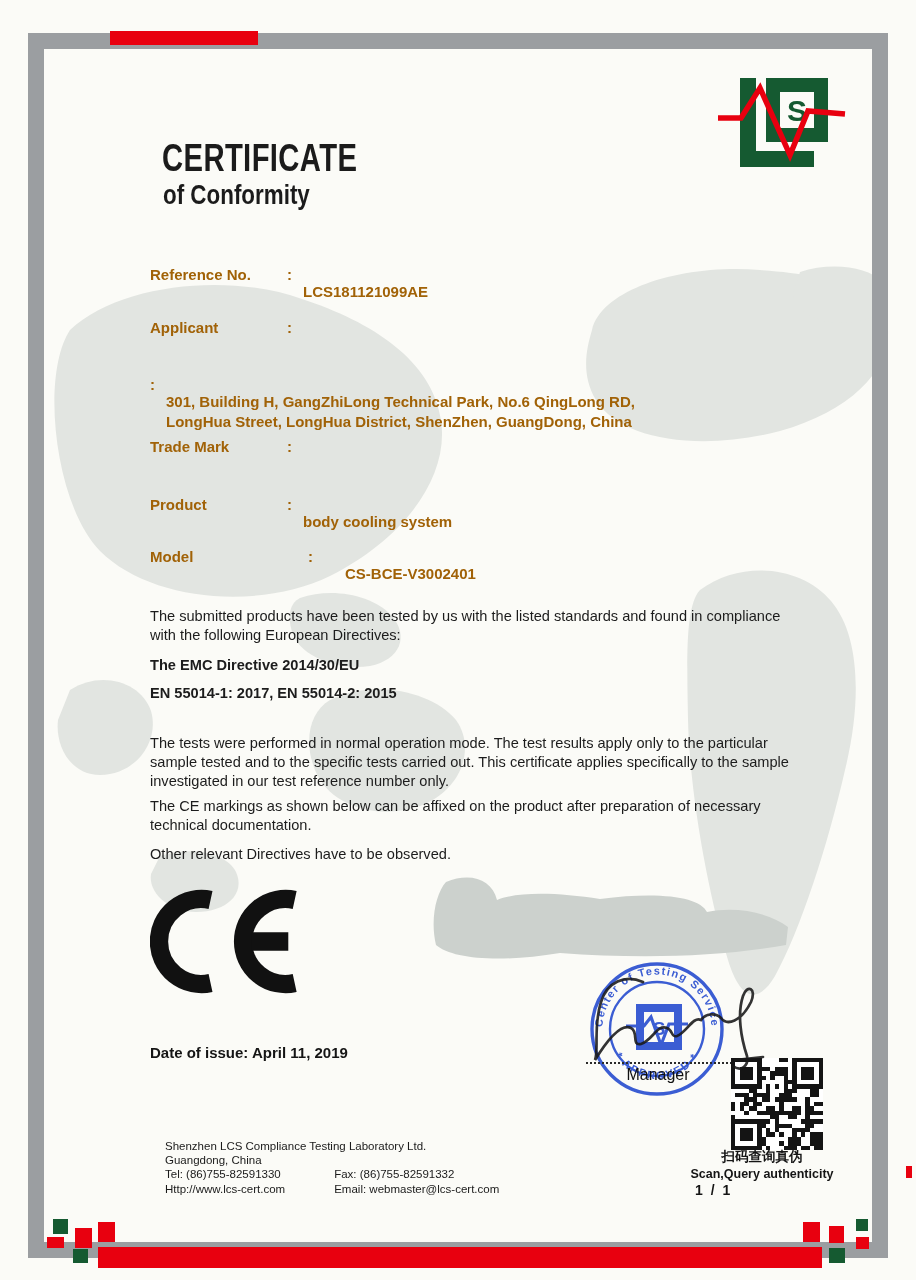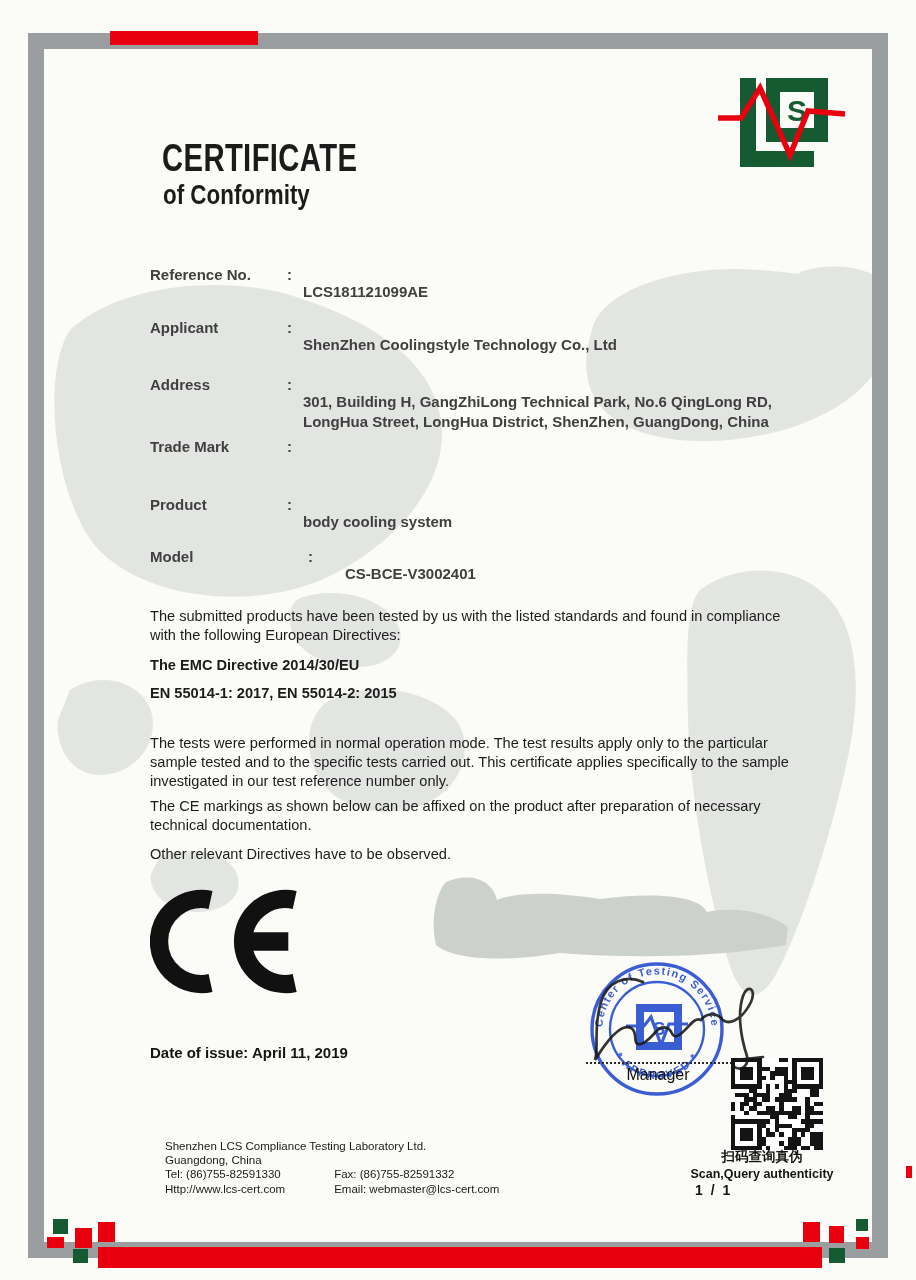--- a/index.html
+++ b/index.html
@@ -21,21 +21,21 @@
   .red{background:#e8000f;}
   .green{background:#155a31;}
   #title-main{
     position:absolute;left:162px;top:136px;font-size:39px;font-weight:bold;
     letter-spacing:.5px;transform:scaleX(.75);transform-origin:left top;z-index:5;color:#1b1b1b;
   }
   #title-sub{
     position:absolute;left:163px;top:179px;font-size:28px;font-weight:bold;
     transform:scaleX(.8);transform-origin:left top;z-index:5;color:#1b1b1b;
   }
-  .frow{position:absolute;left:150px;display:flex;z-index:5;font-size:15px;font-weight:bold;color:#404040;}
+  .frow{position:absolute;left:150px;display:flex;z-index:5;font-size:15px;font-weight:bold;color:#a16207;}
   .frow .lbl{width:137px;flex:0 0 137px;}
   .frow .col{width:16px;flex:0 0 16px;}
   .frow .val{width:505px;white-space:pre-line;line-height:20px;margin-top:16px;}
   .para{position:absolute;left:150px;width:655px;font-size:14.6px;line-height:19px;
         white-space:pre-line;z-index:5;color:#1c1c1c;}
   .bold{font-weight:bold;}
   #date-line{position:absolute;left:150px;top:1044px;font-size:15px;font-weight:bold;z-index:5;}
   #ce-svg{position:absolute;left:150px;top:888px;z-index:5;}
   #logo-svg{position:absolute;left:718px;top:70px;z-index:5;}
   #stamp-svg{position:absolute;left:588px;top:960px;z-index:6;opacity:.92;}
@@ -101,24 +101,22 @@
 <div id="title-sub">of Conformity</div>
 
 <div class="frow" style="top:266px;">
   <span class="lbl">Reference No.</span>
   <span class="col">:</span>
   <span class="val">LCS181121099AE</span>
 </div>
 <div class="frow" style="top:319px;">
   <span class="lbl">Applicant</span>
   <span class="col">:</span>
-  <span class="val">ShenZhen Coolingstyle Technology Co., Ltd</span>
 </div>
 <div class="frow" style="top:376px;">
-  <span class="lbl">Address</span>
   <span class="col">:</span>
   <span class="val">301, Building H, GangZhiLong Technical Park, No.6 QingLong RD,
 LongHua Street, LongHua District, ShenZhen, GuangDong, China</span>
 </div>
 <div class="frow" style="top:438px;">
   <span class="lbl">Trade Mark</span>
   <span class="col">:</span>
 </div>
 <div class="frow" style="top:496px;">
   <span class="lbl">Product</span>

